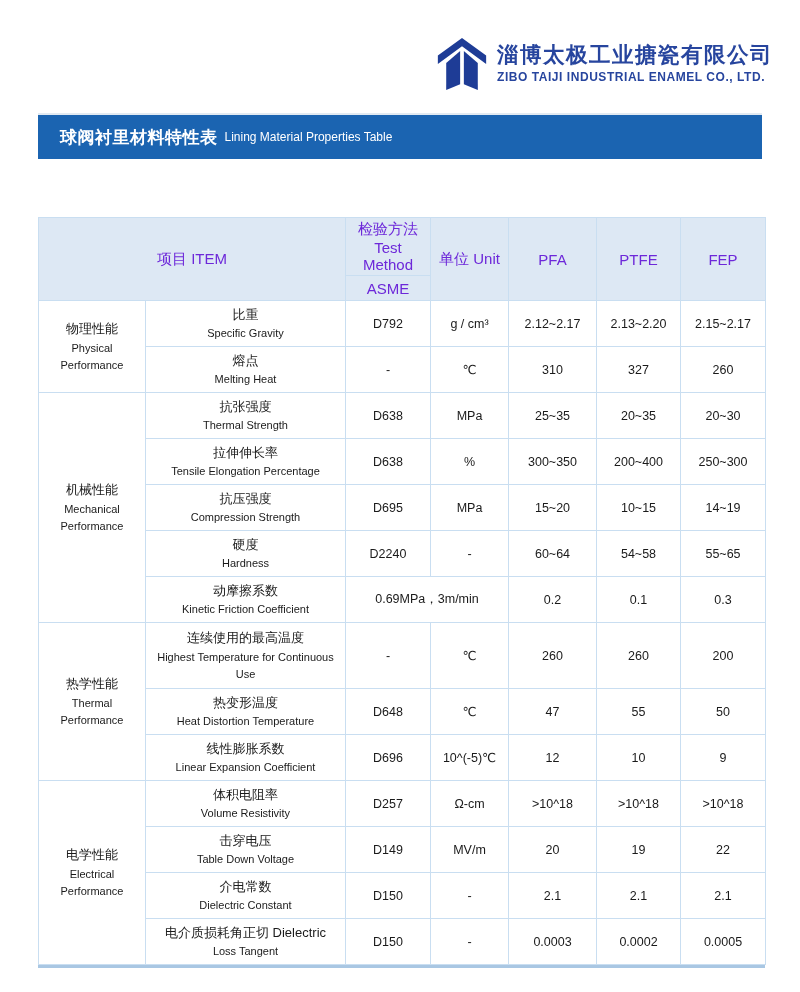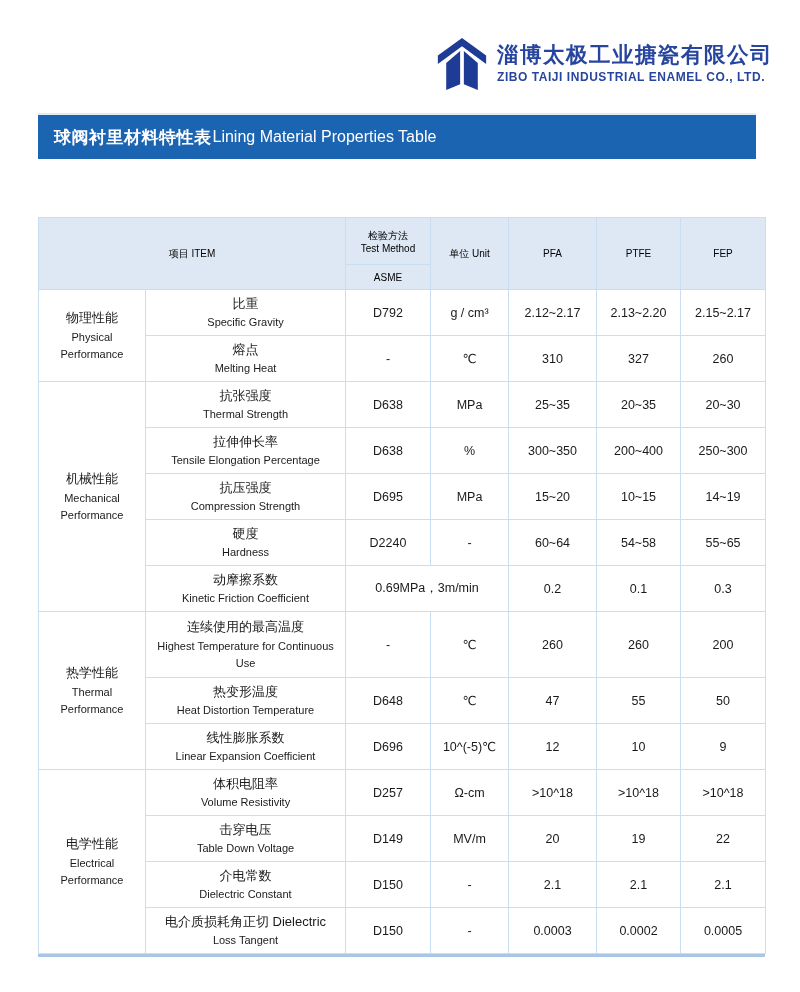--- a/index.html
+++ b/index.html
@@ -14,33 +14,33 @@
   .brand{position:absolute;top:36px;right:27px;display:flex;align-items:center;gap:9px;}
   .brand svg{display:block;}
   .brand-text{display:flex;flex-direction:column;align-items:flex-start;}
   .brand-cn{font-size:21.5px;font-weight:bold;color:#27459E;letter-spacing:1.5px;line-height:1.25;}
   .brand-en{font-size:12px;font-weight:bold;color:#27459E;letter-spacing:0.55px;margin-top:2px;}
 
   
   .title-bar{
     position:absolute;left:38px;top:113px;width:702px;height:44px;
     background:#1B64B1;border-top:2px solid #e2eaf2;
-    display:flex;align-items:center;padding-left:16px;
+    display:flex;align-items:center;padding-left:22px;
   }
   .title-cn{font-size:17px;font-weight:bold;color:#fff;letter-spacing:0.5px;}
-  .title-en{font-size:16px;color:#fff;margin-left:1px;}
+  .title-en{font-size:12px;color:#fff;margin-left:7px;}
 
   
   .table-wrap{
     position:absolute;left:38px;top:217px;width:727px;
     border-bottom:3px solid #A9C7E3;
   }
   table{border-collapse:collapse;table-layout:fixed;width:727px;}
   th,td{border:1px solid #C9DEF1;text-align:center;vertical-align:middle;padding:2px 3px;}
-  thead th{background:#DDE8F4;font-weight:normal;font-size:10px;color:#000000;}
+  thead th{background:#DDE8F4;font-weight:normal;font-size:15px;color:#6d28d9;}
   tr.h1{height:47px;}
   tr.h2{height:25px;}
   tr.body{height:46px;}
   tr.tall{height:66px;}
   td{font-size:12.5px;background:#fff;}
   td .cn{font-size:13px;line-height:1.6;}
   td .en{font-size:11px;line-height:1.55;text-align:center;}
   td.cat{line-height:1.8;font-size:12.6px;margin-left:40px;}
   td.cat .cn{margin-bottom:1px;}
   td.val,td.md,td.un{font-size:12.5px;}

